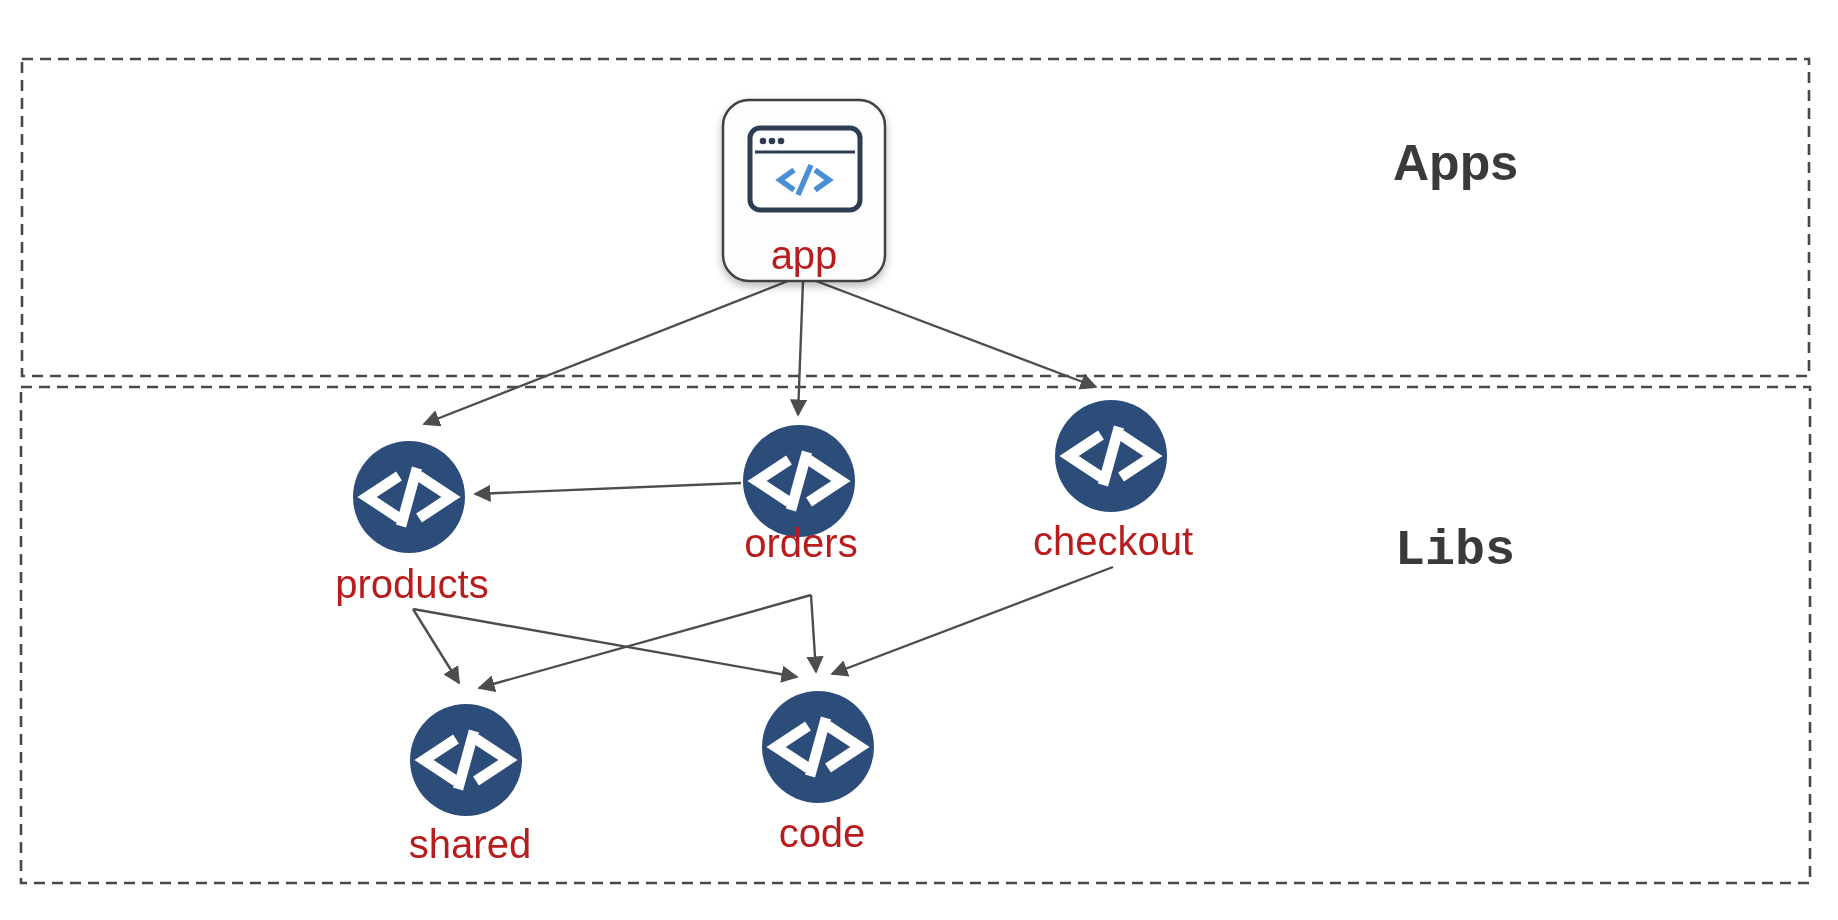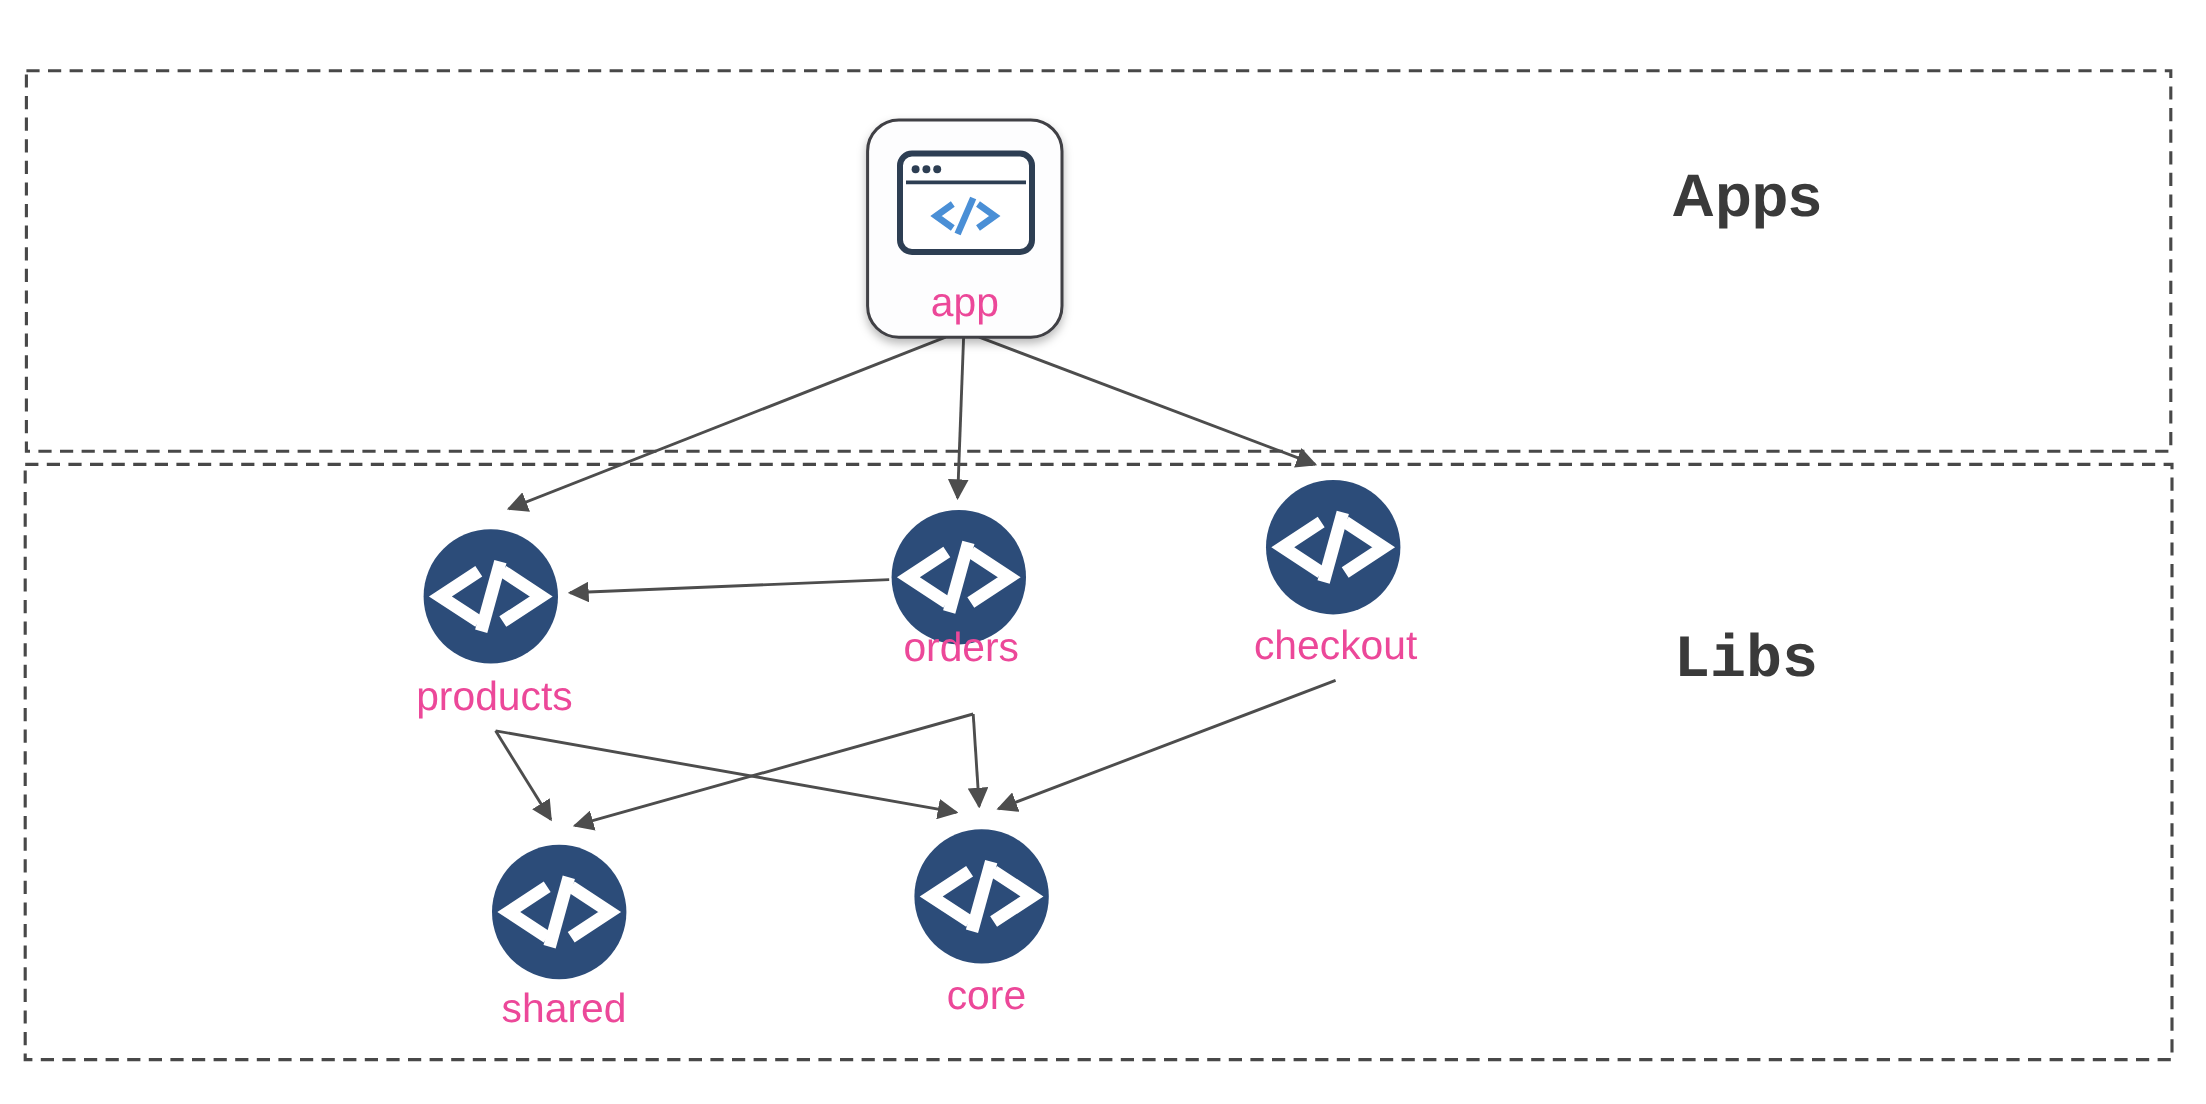--- a/index.html
+++ b/index.html
@@ -17,22 +17,22 @@
   }
   .svg-layer {
     position: absolute;
     left: 0;
     top: 0;
   }
   .node-label {
     position: absolute;
     transform: translateX(-50%);
     line-height: 1;
-    font-size: 34px;
-    color: #ec4899;
+    font-size: 40px;
+    color: #b91c1c;
     white-space: nowrap;
   }
   .section-title {
     position: absolute;
     line-height: 1;
     font-size: 50px;
     font-weight: bold;
     color: #3a3a3a;
     white-space: nowrap;
   }
@@ -137,18 +137,18 @@
         <path d="M828 726 L860 747 L828 768"></path>
       </g>
     </g>
   </svg>
 
   <div class="node-label" style="left:804px; top:235px;">app</div>
   <div class="node-label" style="left:412px; top:564px;">products</div>
   <div class="node-label" style="left:801px; top:523px;">orders</div>
   <div class="node-label" style="left:1113px; top:521px;">checkout</div>
   <div class="node-label" style="left:470px; top:824px;">shared</div>
-  <div class="node-label" style="left:822px; top:813px;">core</div>
+  <div class="node-label" style="left:822px; top:813px;">code</div>
 
   <div class="section-title" style="left:1393px; top:138px;text-align:center;">Apps</div>
   <div class="section-title" style="left:1395px; top:526px;font-family:Liberation Mono, monospace;">Libs</div>
 
 </div>
 
 </body></html>

